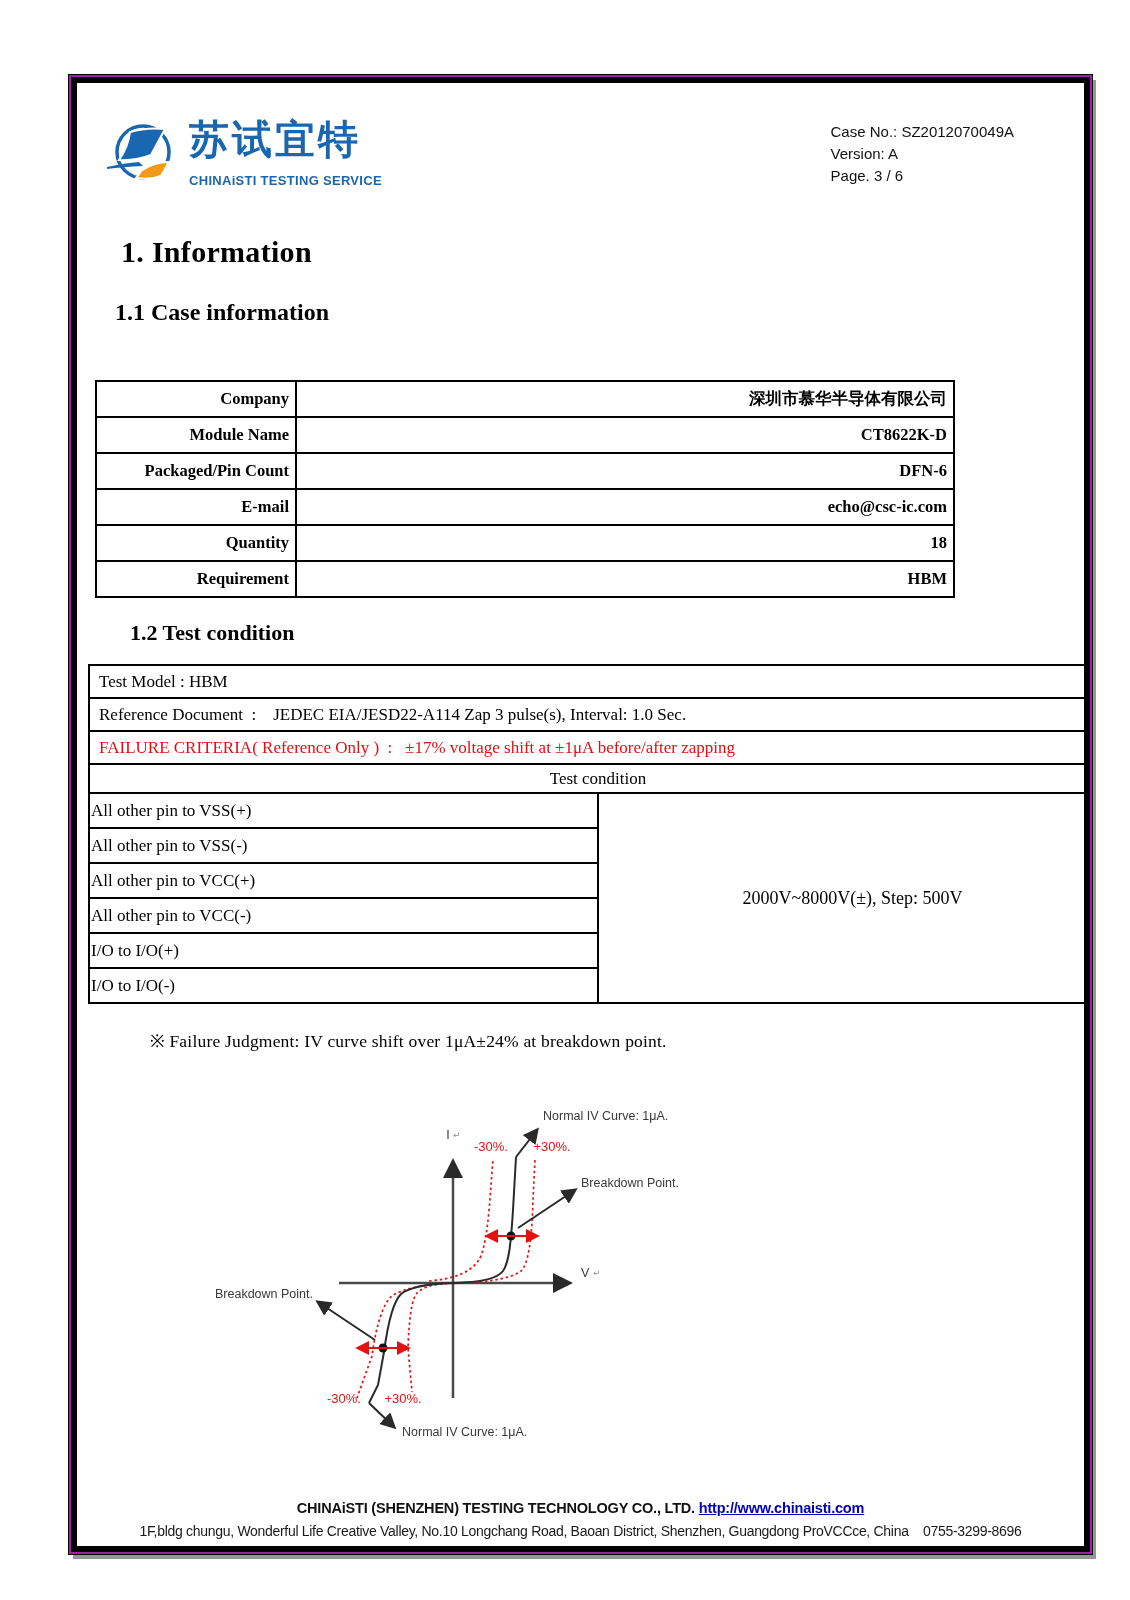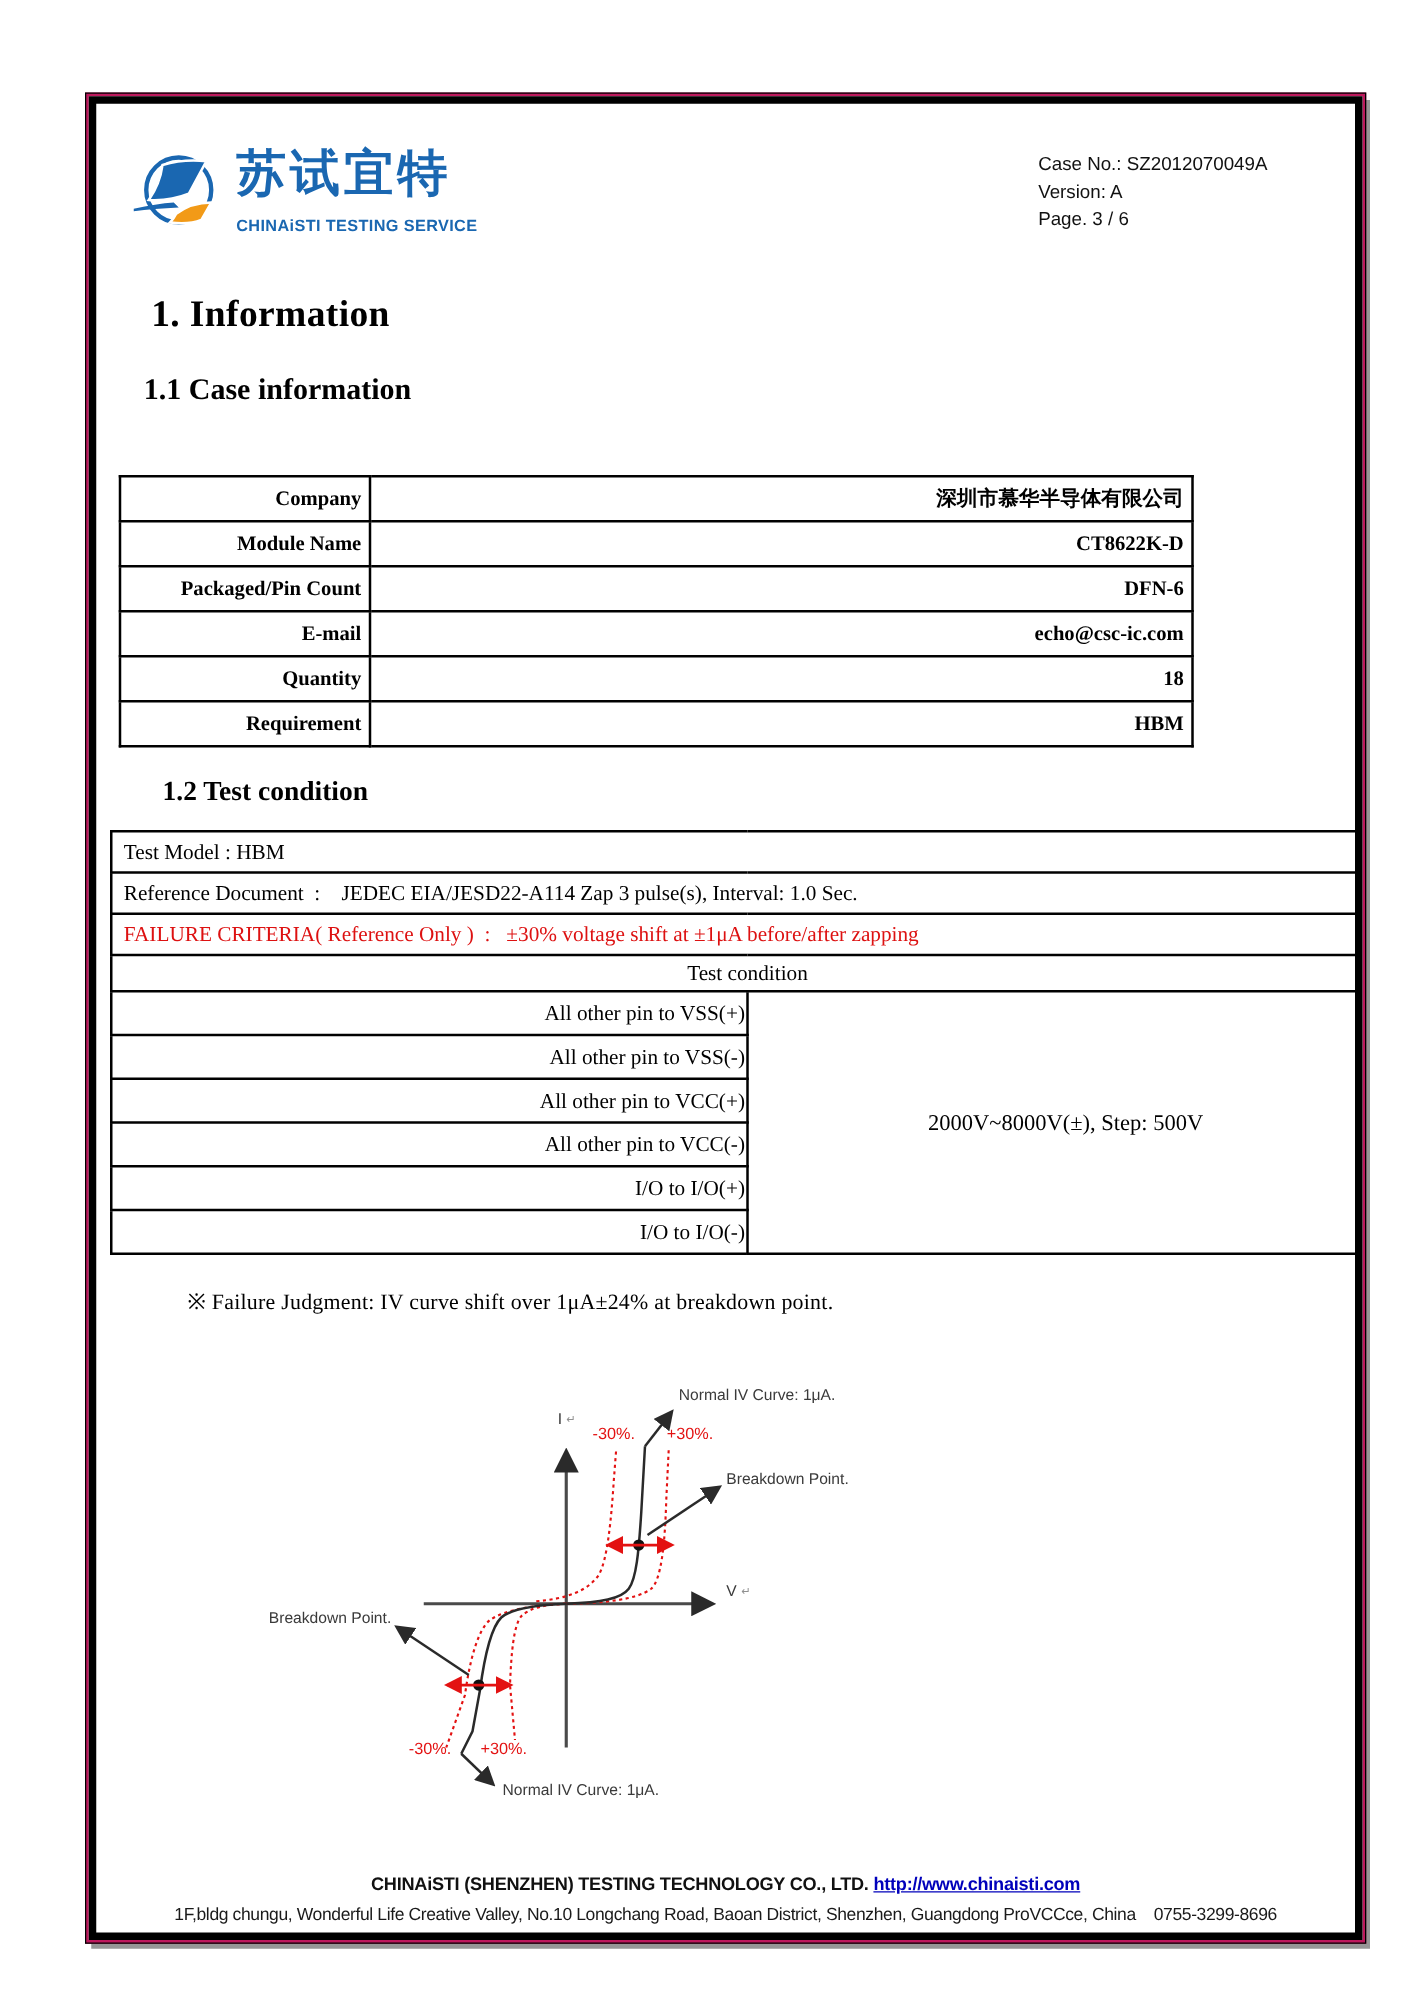--- a/index.html
+++ b/index.html
@@ -3,21 +3,21 @@
 <meta charset="utf-8">
 <style>
   * { box-sizing: border-box; }
   html,body { margin:0; padding:0; }
   body {
     width:1130px; height:1600px; position:relative; background:#fff;
     font-family:"Liberation Serif", serif; color:#000;
   }
   .frame-outer {
     position:absolute; left:68px; top:74px; width:1025px; height:1481px;
-    border:1px solid #000; padding:2px; background:#be185d;
+    border:1px solid #000; padding:2px; background:#a21caf;
     box-shadow:4px 5px 0 -1px #969696;
   }
   .frame-inner {
     border:6px solid #000; width:100%; height:100%; position:relative; overflow:hidden;
     background:#fff;
   }
   
   .header-row { display:flex; justify-content:space-between; align-items:flex-start; margin:34px 70px 0 26px; }
   .logo { display:flex; align-items:center; gap:8px; }
   .logo-text { display:flex; flex-direction:column; }
@@ -31,21 +31,21 @@
   
   .case-table { border-collapse:collapse; margin:54px 0 0 18px; width:860px; table-layout:fixed; }
   .case-table td { border:2px solid #000; height:36px; font-size:16.5px; font-weight:700; padding:0 6px 0 12px; vertical-align:middle;text-align:right; }
   .case-table td.lbl { width:200px; }
   
   .test-table { border-collapse:collapse; margin:18px 0 0 11px; width:1020px; font-size:17px; table-layout:fixed; }
   .test-table td { border:2px solid #000; vertical-align:middle; white-space:pre-wrap; }
   .tt-row  { height:33px; padding:0 6px 0 9px; }
   .tt-fail { color:#dd1111; }
   .tt-head { text-align:center; height:29px; }
-  .tt-pin  { text-align:right; height:35px; width:429px;border-radius:13px; }
+  .tt-pin  { text-align:left; height:35px; width:429px;border-radius:13px; }
   .tt-volt { text-align:center; font-size:18px; }
   
   .note { margin:24px 0 0 73px; font-size:17.5px; letter-spacing:0.2px; }
   .diagram { display:block; margin:8px 0 0 70px; }
   .dg-txt  { font-family:"Liberation Sans", sans-serif; font-size:12.5px; fill:#3a3a3a; }
   .dg-red  { font-family:"Liberation Sans", sans-serif; font-size:13px; fill:#e31212; }
   .dg-ret  { font-family:"DejaVu Sans", sans-serif; font-size:9px; fill:#909090; }
   
   .footer { position:absolute; left:0; right:0; bottom:7px; text-align:center; font-family:"Liberation Sans", sans-serif; }
   .footer-co { font-size:14.5px; font-weight:700; color:#111; letter-spacing:-0.2px; }
@@ -114,21 +114,21 @@
 
   <table class="test-table">
     <tbody>
           <tr>
       <td class="tt-row" colspan="2">Test Model : HBM</td>
     </tr>
     <tr>
       <td class="tt-row" colspan="2">Reference Document  :    JEDEC EIA/JESD22-A114 Zap 3 pulse(s), Interval: 1.0 Sec.</td>
     </tr>
     <tr>
-      <td class="tt-row tt-fail" colspan="2">FAILURE CRITERIA( Reference Only )  :   ±30% voltage shift at ±1μA before/after zapping</td>
+      <td class="tt-row tt-fail" colspan="2">FAILURE CRITERIA( Reference Only )  :   ±17% voltage shift at ±1μA before/after zapping</td>
     </tr>
     <tr>
       <td class="tt-head" colspan="2">Test condition</td>
     </tr>
     <tr>
       <td class="tt-pin">All other pin to VSS(+)</td>
       <td class="tt-volt" rowspan="6">2000V~8000V(±), Step: 500V</td>
     </tr>
     <tr>
       <td class="tt-pin">All other pin to VSS(-)</td>

